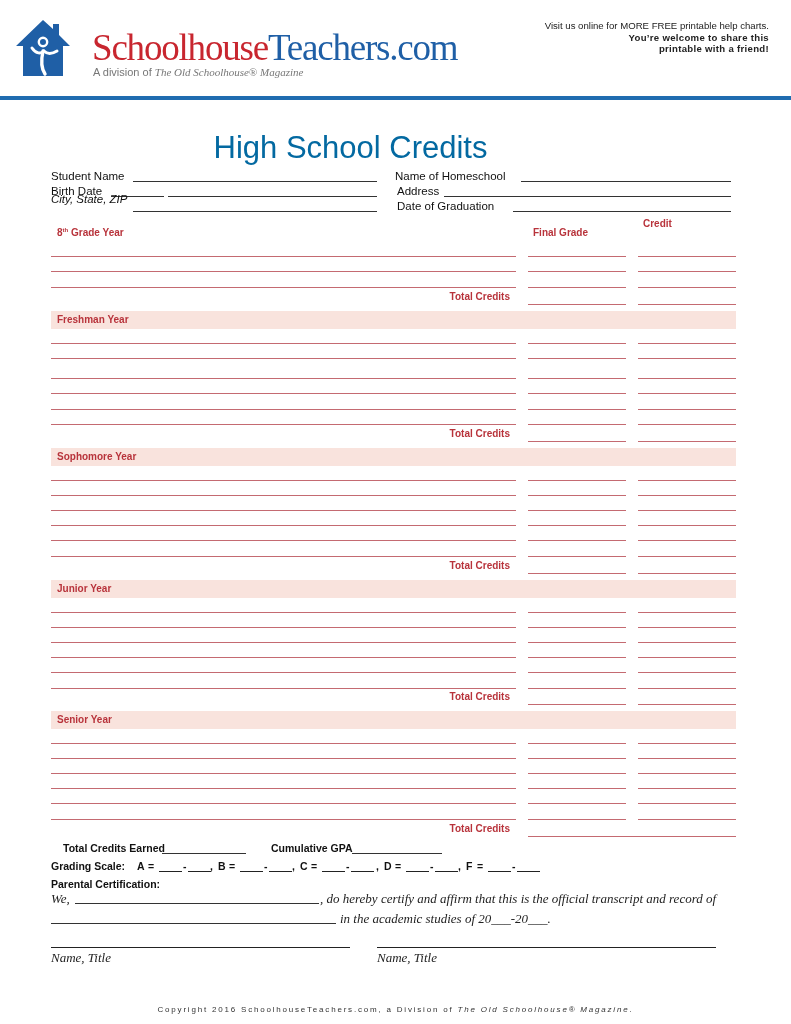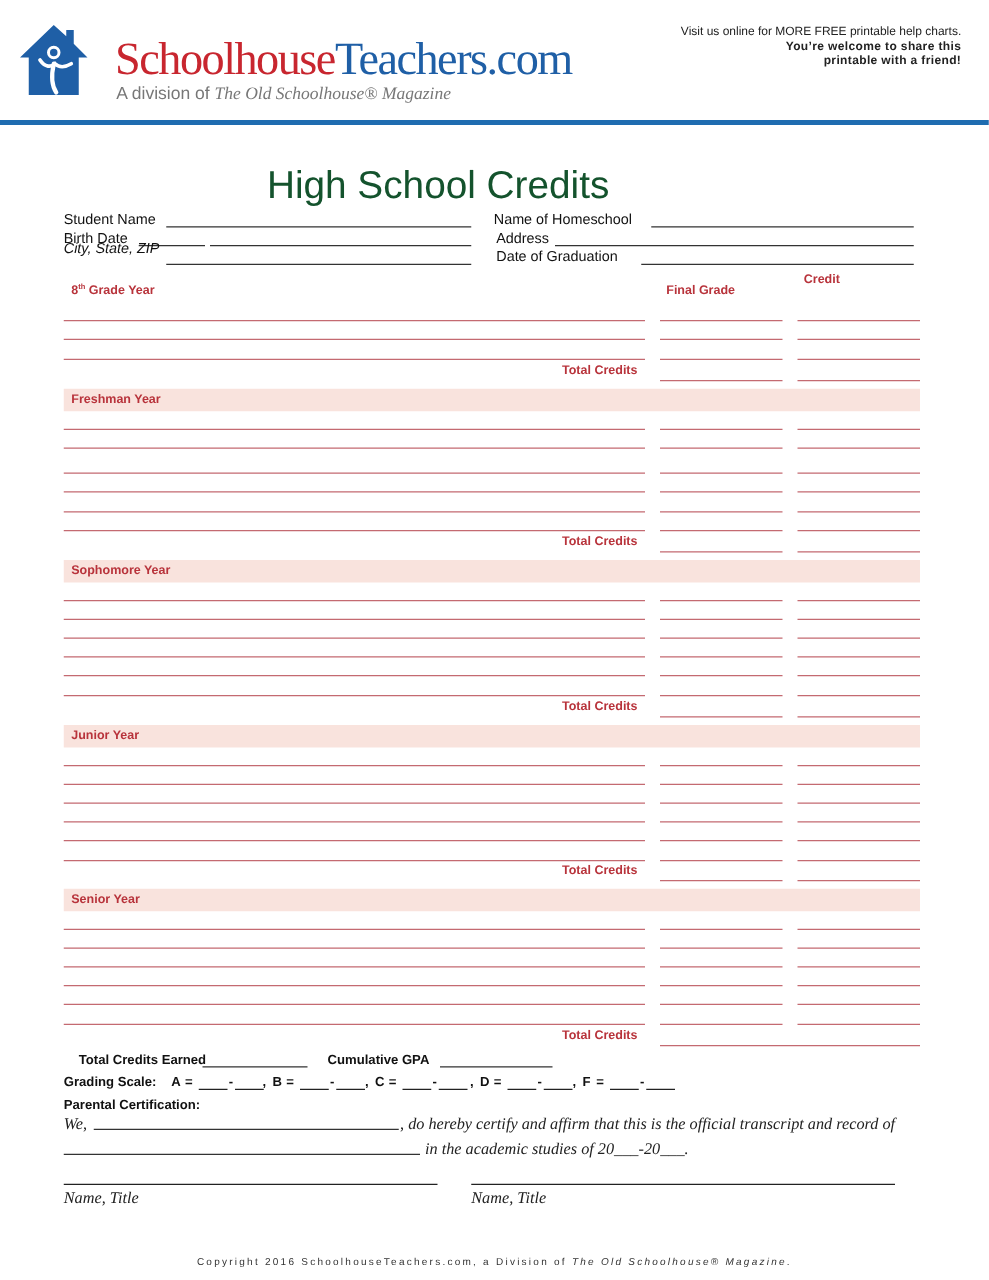--- a/index.html
+++ b/index.html
@@ -3,26 +3,26 @@
 <meta charset="utf-8">
 <style>
   html, body { margin:0; padding:0; background:#fff; }
   body { width:791px; height:1024px; position:relative; overflow:hidden; font-family:"Liberation Sans", sans-serif; color:#111; }
   .abs { position:absolute; }
   
   .logo-house { left:14px; top:18px; width:58px; height:60px; }
   .brand { left:92px; top:28px; font-family:"Liberation Serif", serif; font-size:37px; letter-spacing:-1.2px; line-height:40px; white-space:nowrap; }
   .brand .red { color:#c8262f; }
   .brand .blue { color:#1f5fa6; }
-  .tagline { left:93px; top:66px; font-size:14px; color:#777; white-space:nowrap; }
+  .tagline { left:93px; top:66px; font-size:11px; color:#777; white-space:nowrap; }
   .tagline i { font-family:"Liberation Serif", serif; }
   .promo { right:22px; top:20px; text-align:right; font-size:9.6px; line-height:11.5px; color:#222; }
   .promo b { font-weight:bold; letter-spacing:0.3px;margin-top:36px; }
   .blue-rule { left:0; top:96px; width:791px; height:4px; background:#1f6cb0; }
-  .title { left:0; width:701px; top:128px; text-align:center; font-size:31px; color:#14532d; line-height:40px; }
+  .title { left:0; width:701px; top:128px; text-align:center; font-size:31px; color:#0369a1; line-height:40px; }
   
   .info { font-size:11.5px; line-height:15px; white-space:nowrap; color:#111; }
   .uline { position:absolute; height:0; border-bottom:1px solid #333; }
   
   .band { left:51px; width:685px; height:18px; background:#f9e3dd; }
   .band-label { left:57px; font-size:10px; font-weight:bold; color:#b8333b; line-height:18px; white-space:nowrap; }
   .col-head { font-size:10px; font-weight:bold; color:#b8333b; white-space:nowrap; }
   .rline { position:absolute; height:0; border-bottom:1px solid #c46a71; }
   .total-label { left:380px; width:130px; text-align:right; font-size:10px; font-weight:bold; color:#b8333b; white-space:nowrap; }
   
@@ -181,21 +181,21 @@
     <div class="rline" style="left:638px;width:98px;top:803px;"></div>
     <div class="rline" style="left:51px;width:465px;top:819px;"></div>
     <div class="rline" style="left:528px;width:98px;top:819px;"></div>
     <div class="rline" style="left:638px;width:98px;top:819px;"></div>
     <div class="abs total-label" style="top:823px;">Total Credits</div>
     <div class="rline" style="left:528px;width:208px;top:836px;"></div>
   </div>
 
 <div class="abs bold-small" style="left:51px;top:842px;margin-left:12px;">Total Credits Earned</div>
 <div class="uline" style="left:162px;top:853px;width:84px;"></div>
-<div class="abs bold-small" style="left:262px;top:842px;">Cumulative GPA</div>
+<div class="abs bold-small" style="left:271px;top:842px;">Cumulative GPA</div>
 <div class="uline" style="left:352px;top:853px;width:90px;"></div>
 
 <div class="abs bold-small" style="left:51px;top:860px;">Grading Scale:</div>
 <div id="grading-root">
     <div class="abs bold-small" style="left:137px;top:860px;">A</div>
     <div class="abs bold-small" style="left:148px;top:860px;">=</div>
     <div class="uline" style="left:159px;top:871px;width:23px;border-bottom-color:#222;"></div>
     <div class="abs bold-small" style="left:183px;top:860px;">-</div>
     <div class="uline" style="left:188px;top:871px;width:23px;border-bottom-color:#222;"></div>
     <div class="abs bold-small" style="left:210px;top:860px;">,</div>

